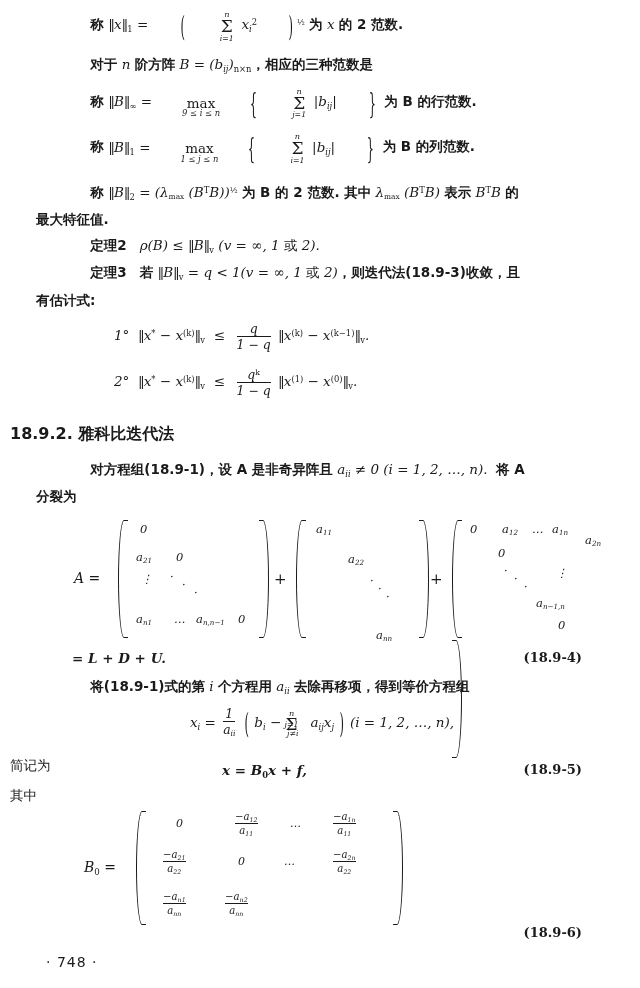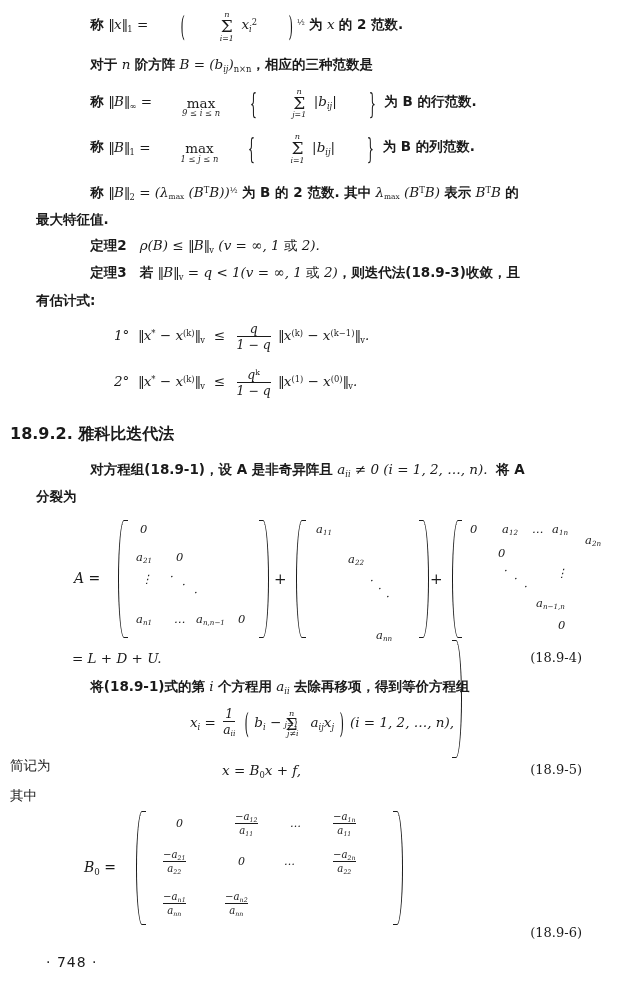--- a/index.html
+++ b/index.html
@@ -116,21 +116,21 @@
   .frac .num { display: block; font-size: 0.92em; }
   .frac .den { display: block; border-top: 1px solid #1a1a1a; font-size: 0.92em; padding-top: 1px;}
   .section-head {
     font-family: "DejaVu Sans", "Liberation Sans", sans-serif;
     font-weight: bold;
     font-size: 16px;
     margin: 26px 0 12px 0;
   }
   .centered { text-align: center; white-space: nowrap;}
   .eqno { float: right; font-style: normal; font-size: 13px;}
-  .eqline { position: relative; margin: 6px 0; font-size: 13.5px;}
+  .eqline { position: relative; margin: 6px 0; font-size: 13.5px; font-weight: bold;}
   .matrix-block {
     position: relative;
     height: 132px;
     margin: 8px 0 0 0;
   }
   .paren-tall {
     display: inline-block;
     width: 9px;
     position: relative;
   }

